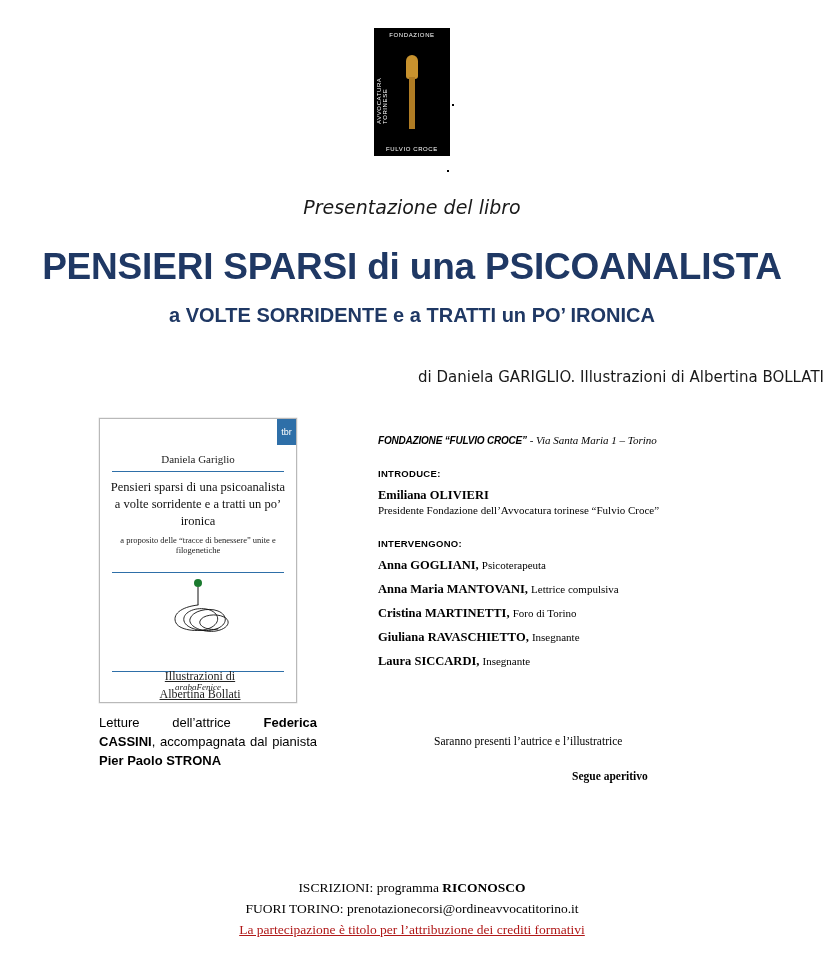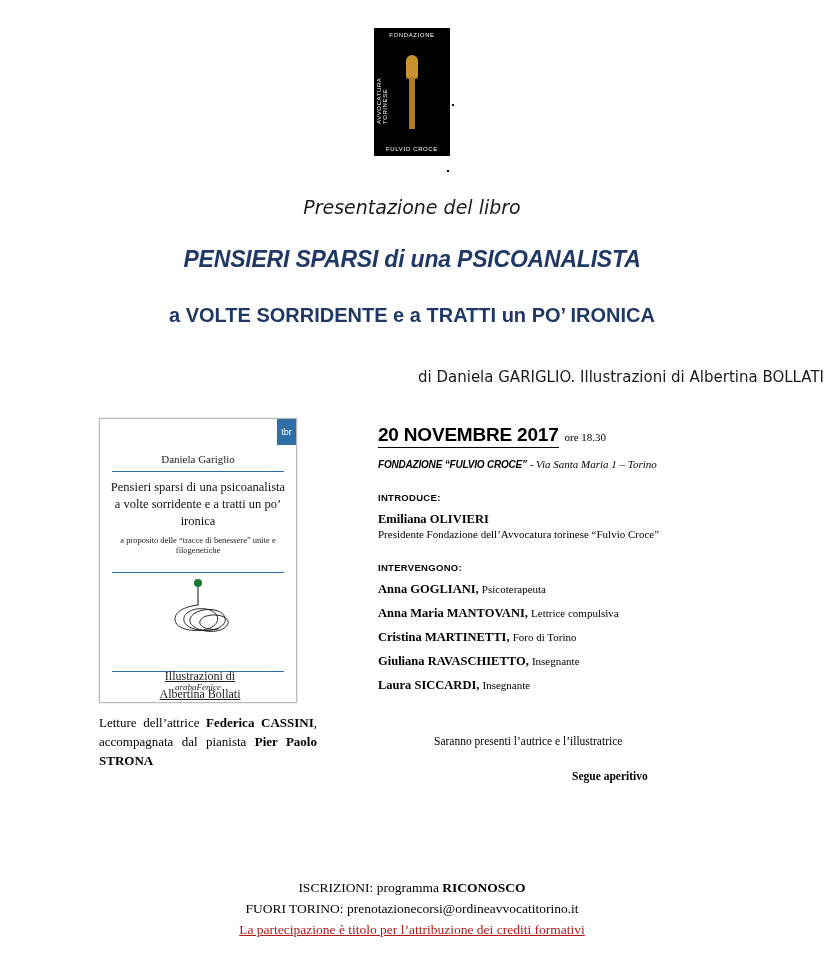--- a/index.html
+++ b/index.html
@@ -106,24 +106,23 @@
     font-style: italic;
     color: #1a1a1a;
   }
   .title-1 {
     position: absolute;
     top: 246px;
     left: 0; right: 0;
     text-align: center;
     font-family: "Liberation Sans", sans-serif;
     font-weight: bold;
-    font-size: 23px;
+    font-size: 37px;
     letter-spacing: -0.2px;
     color: #1f3864;
-    font-style: italic;
   }
   .title-2 {
     position: absolute;
     top: 304px;
     left: 0; right: 0;
     text-align: center;
     font-family: "Liberation Sans", sans-serif;
     font-weight: bold;
     font-size: 20px;
     color: #1f3864;
@@ -290,21 +289,21 @@
   }
 
   
   .readings {
     position: absolute;
     left: 99px;
     top: 714px;
     width: 218px;
     font-size: 13px;
     line-height: 1.45;
-    font-family: Liberation Serif, serif;
+    font-family: Liberation Sans, sans-serif;
     text-align: justify;
   }
   .readings b { font-weight: bold; }
 
   
   .footer {
     position: absolute;
     left: 0; right: 0;
     top: 878px;
     text-align: center;
@@ -356,23 +355,20 @@
   </div>
   <div class="cover-rule foot"></div>
   <div class="cover-illus">
     <span>Illustrazioni di</span><br>
     <span>Albertina Bollati</span>
   </div>
   <div class="cover-publisher">arabaFenice</div>
 </div>
 
 <div class="info">
-  <div>
-    <span class="date-line">20 NOVEMBRE 2017</span><span class="date-time">ore  18.30</span>
-  </div>
   <div class="venue">
     <b>FONDAZIONE  “FULVIO CROCE”</b>
     <span>- Via Santa Maria 1 – Torino</span>
   </div>
 
   <div class="sec-label">INTRODUCE:</div>
   <div class="person">
     <span class="nm">Emiliana OLIVIERI</span>
   </div>
   <div class="role-line">Presidente Fondazione dell’Avvocatura torinese “Fulvio Croce”</div>

